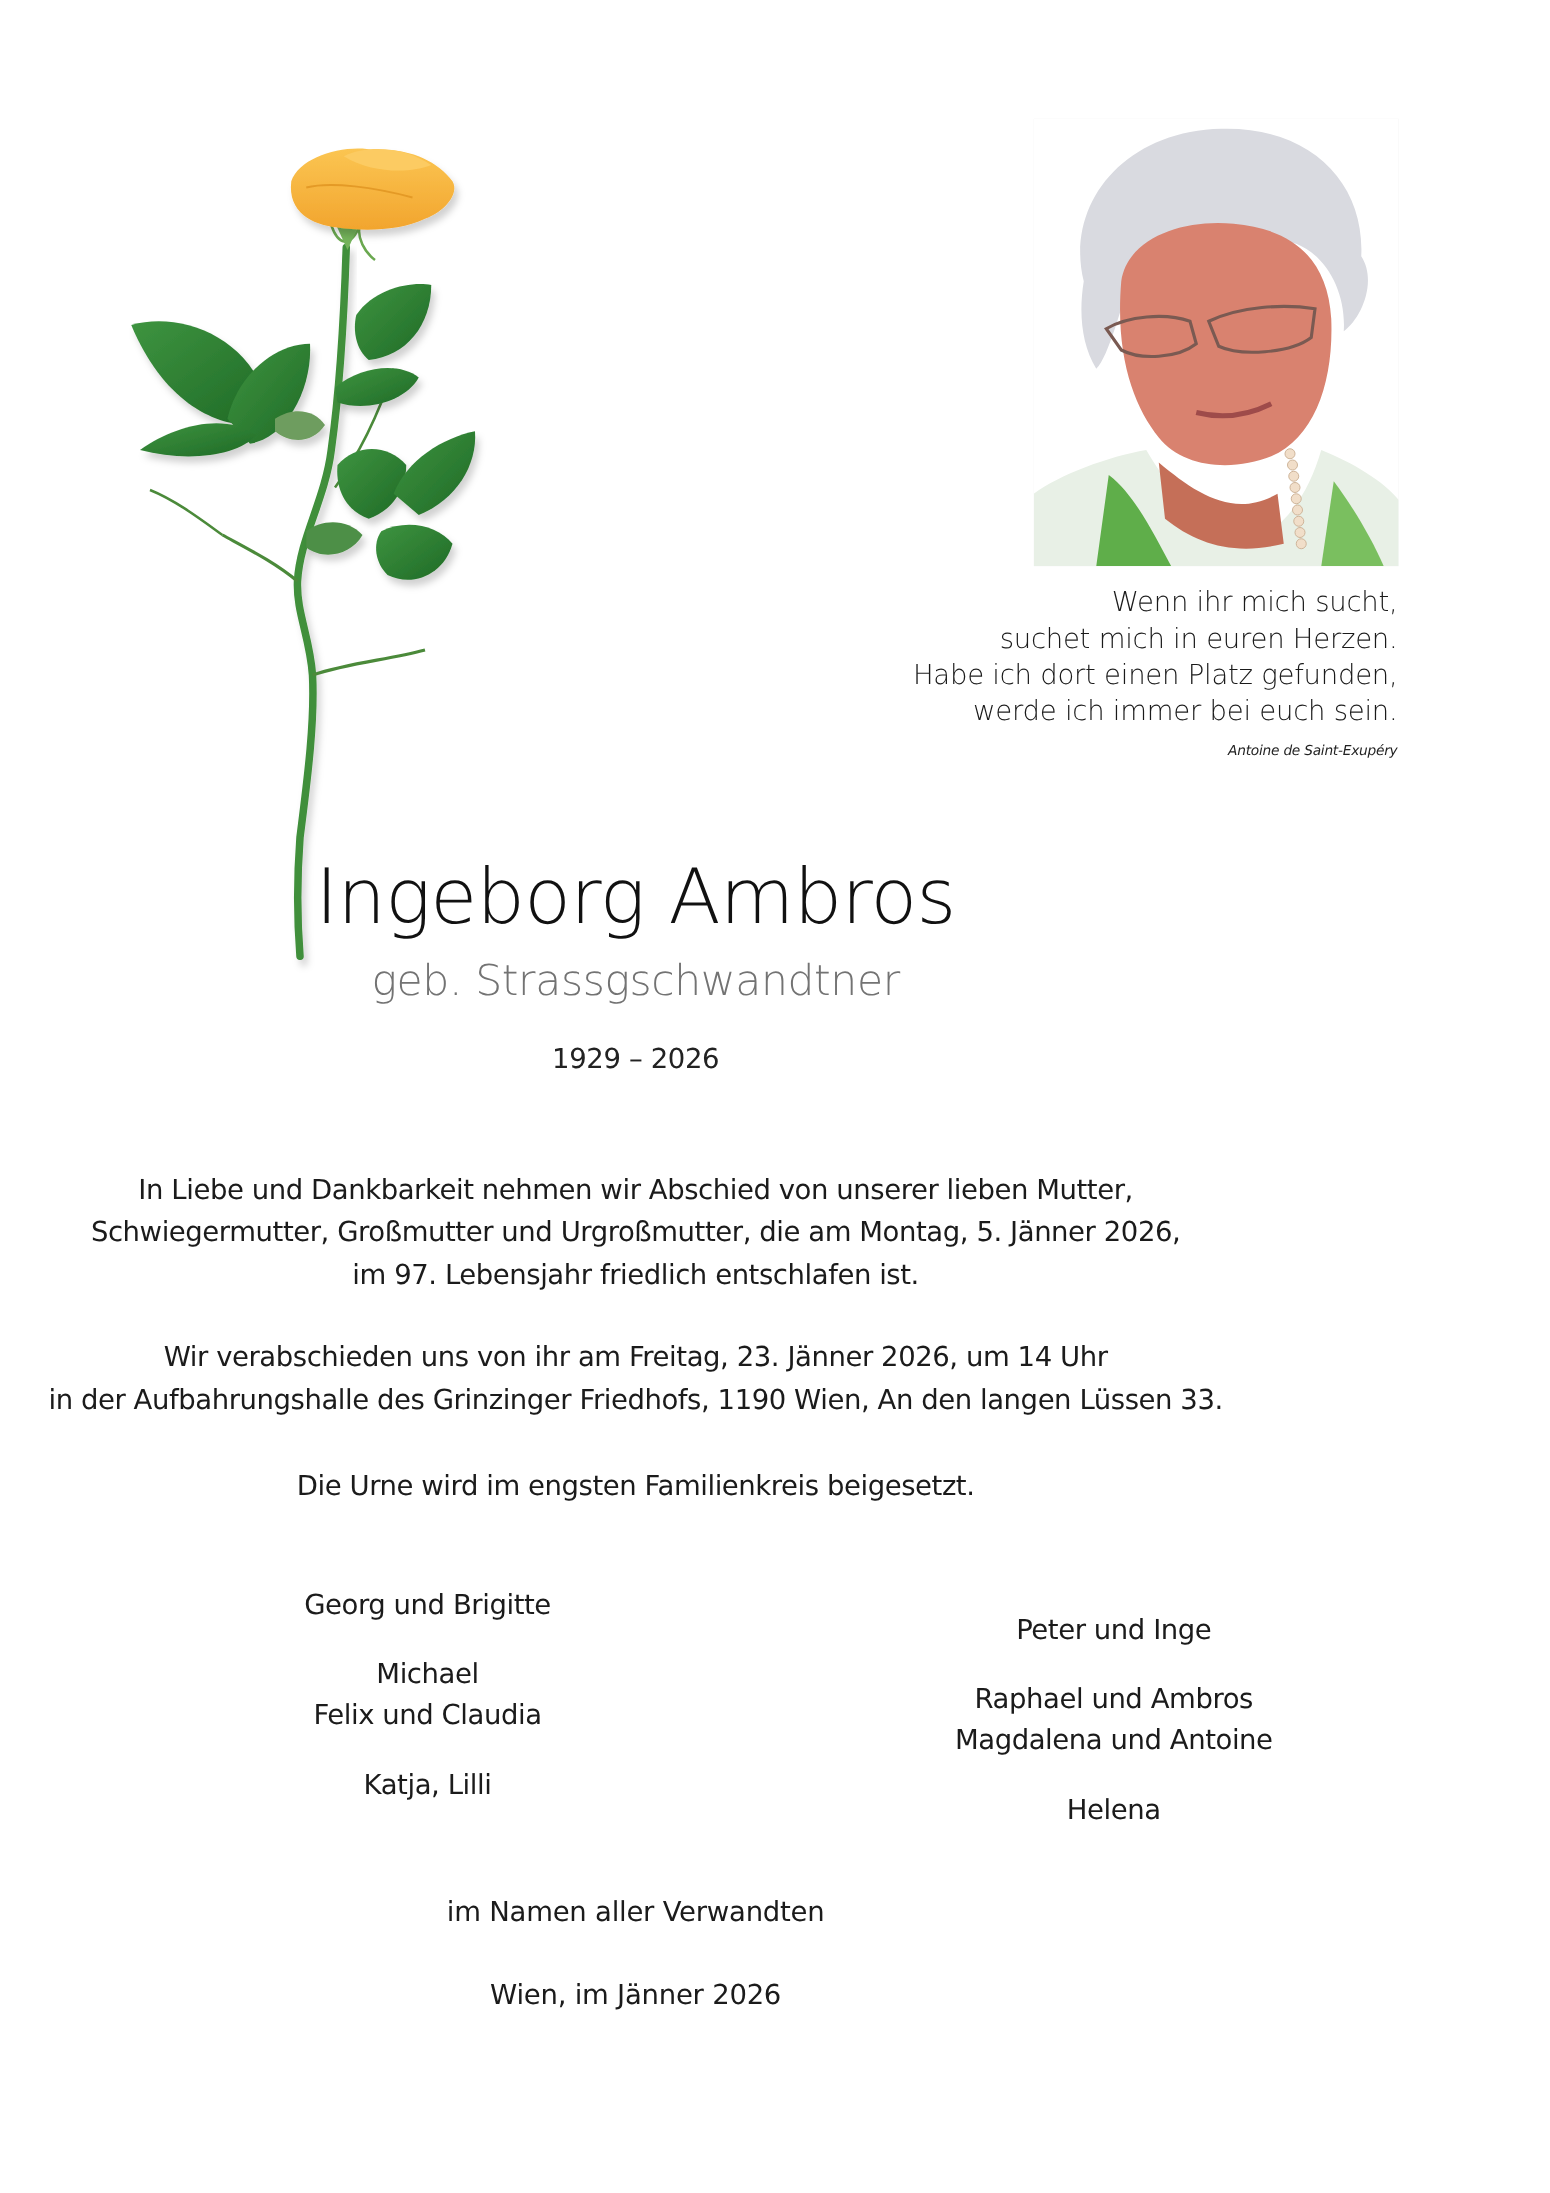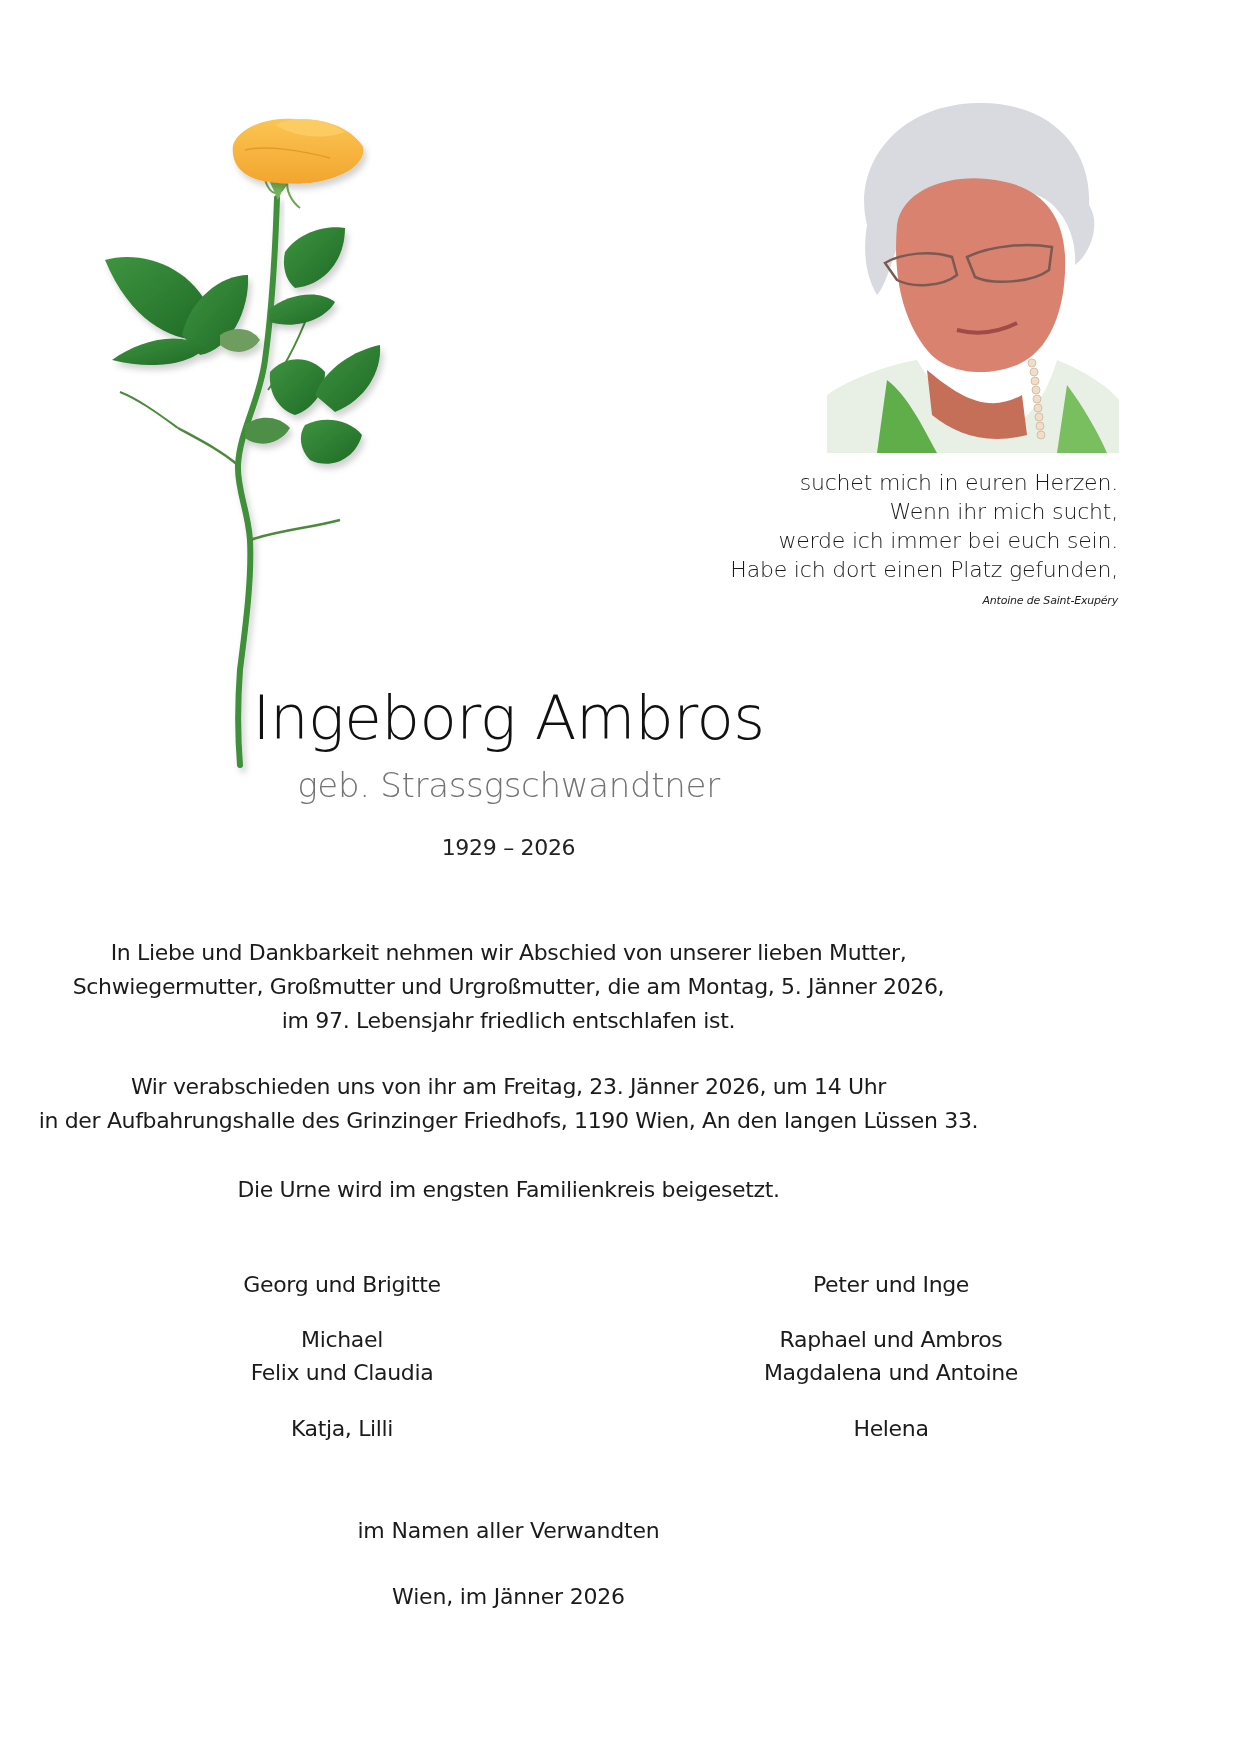--- a/index.html
+++ b/index.html
@@ -13,21 +13,21 @@
   .quote-attr { right: 122px; top: 594px; text-align: right; font-style: italic; font-size: 11px; color: #222; letter-spacing: -0.2px; }
   .name { top: 683px; font-size: 61px; line-height: 70px; font-weight: 300; letter-spacing: -0.5px; color: #111; }
   .birthname { top: 765px; font-size: 34px; line-height: 40px; font-weight: 300; color: #737373; letter-spacing: -0.3px; }
   .years { top: 834px; font-size: 22px; line-height: 28px; color: #222; letter-spacing: -0.3px; }
   .para { font-size: 22px; line-height: 34px; color: #1b1b1b; letter-spacing: -0.35px; }
   .p1 { top: 936px; }
   .p2 { top: 1070px; }
   .p3 { top: 1173px; }
   .col { width: 440px; text-align: center; font-size: 22px; color: #1b1b1b; letter-spacing: -0.35px; }
   .col-left { left: 122px; }
-  .col-right { left: 671px; }
+  .col-right { left: 671px; margin-top: 20px; }
   .col .line { position: absolute; left: 0; width: 440px; line-height: 30px; }
   .closing { top: 1516px; font-size: 22px; line-height: 30px; color: #1b1b1b; letter-spacing: -0.2px; }
   .placedate { top: 1582px; font-size: 22px; line-height: 30px; color: #1b1b1b; letter-spacing: -0.2px; }
 </style>
 </head>
 <body>
 
 <div class="abs rose">
   <svg width="330" height="670" viewBox="0 0 330 670">
     <defs>
@@ -101,24 +101,24 @@
         <circle cx="210" cy="304" r="4"></circle>
         <circle cx="211" cy="313" r="4"></circle>
       <circle cx="212" cy="322" r="4"></circle>
         <circle cx="213" cy="331" r="4"></circle>
         <circle cx="214" cy="340" r="4"></circle>
     </g>
   </svg>
 </div>
 
 <div class="abs quote">
+  <div>Wenn ihr mich sucht,</div>
   <div>suchet mich in euren Herzen.</div>
-  <div>Wenn ihr mich sucht,</div>
+  <div>Habe ich dort einen Platz gefunden,</div>
   <div>werde ich immer bei euch sein.</div>
-  <div>Habe ich dort einen Platz gefunden,</div>
 </div>
 <div class="abs quote-attr">Antoine de Saint-Exupéry</div>
 
 <div class="abs center name">Ingeborg Ambros</div>
 <div class="abs center birthname">geb. Strassgschwandtner</div>
 <div class="abs center years">1929 – 2026</div>
 
 <div class="abs center para p1">
   <div>In Liebe und Dankbarkeit nehmen wir Abschied von unserer lieben Mutter,</div>
   <div>Schwiegermutter, Großmutter und Urgroßmutter, die am Montag, 5. Jänner 2026,</div>

